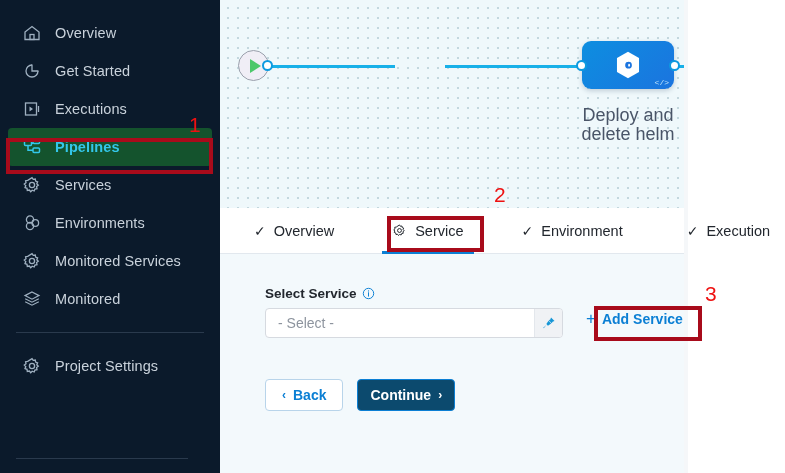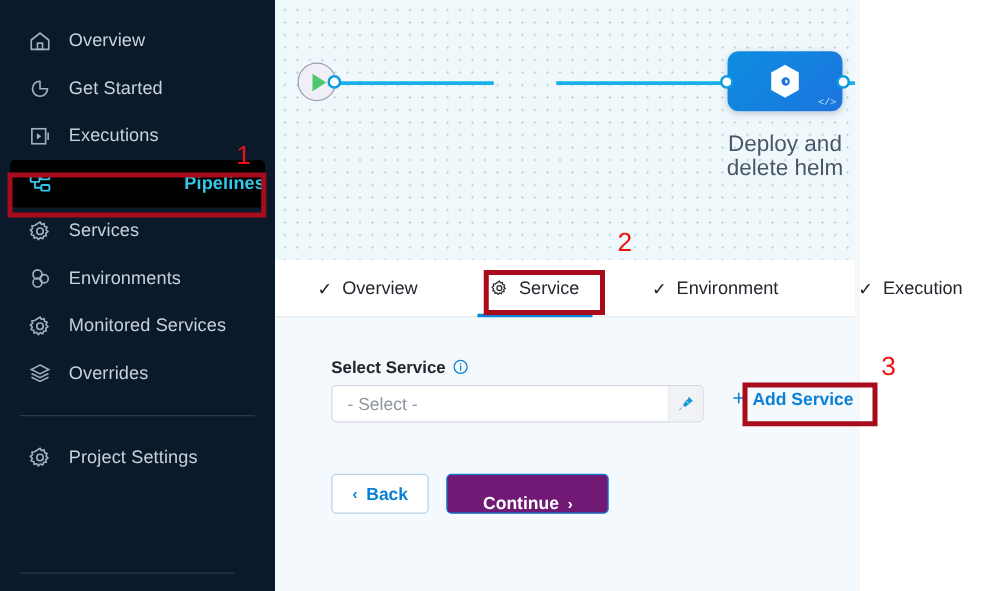--- a/index.html
+++ b/index.html
@@ -27,21 +27,21 @@
     border-radius: 4px;
     gap: 13px;
     cursor: pointer;
   }
   .nav-item .label {
     font-size: 14.5px;
     color: #c9d2db;
     letter-spacing: .1px;
     white-space: nowrap;
   }
-  .nav-item.active { background: #000000; justify-content: space-between; }
+  .nav-item.active { background: #14532d; }
   .nav-item.active .label { color: #33c7ea; font-weight: bold; }
   .nav-icon { width: 20px; height: 20px; display: block; flex: 0 0 20px; }
   .nav-icon svg { display: block; }
   .sidebar-divider {
     height: 1px; background: #2a3a4d;
     margin: 14px 16px 14px 16px;
   }
   .sidebar-divider.bottom { position: absolute; left: 0; right: 16px; bottom: 14px; margin: 0 16px; }
 
   
@@ -152,21 +152,21 @@
     color: #0b7fd4; font-size: 14px; font-weight: bold; cursor: pointer;
   }
   .add-service .plus { font-size: 17px; font-weight: normal; line-height: 1; }
 
   .btn-row { position: absolute; left: 45px; top: 125px; display: flex; gap: 14px; }
   .btn {
     height: 32px; border-radius: 4px; display: flex; align-items: center;
     gap: 7px; font-size: 14px; font-weight: bold; cursor: pointer; padding: 0 16px;
   }
   .btn-back { background: #ffffff; border: 1px solid #b8d4ea; color: #0b7fd4; }
-  .btn-continue { background: #701a75; border: 1px solid #0b7fd4; color: #ffffff; padding: 0 28px; align-items: flex-end; }
+  .btn-continue { background: #0c4a6e; border: 1px solid #0b7fd4; color: #ffffff; padding: 0 12px; }
   .chev { font-size: 12px; font-weight: bold; }
 
   
   .right-scroll {
     position: absolute; right: 0; top: 0; width: 4px; height: 473px;
     background: #f5f7f9;
   }
 
   
   .anno-box {
@@ -260,21 +260,21 @@
     </div>
 
     <div class="nav-item">
       <span class="nav-icon">
         <svg viewBox="0 0 20 20" width="20" height="20" fill="none" stroke="#9fb0c0" stroke-width="1.2">
           <path d="M10 3 L17 6.6 L10 10.2 L3 6.6 Z"></path>
           <path d="M3.2 9.8 L10 13.2 L16.8 9.8"></path>
           <path d="M3.2 12.8 L10 16.2 L16.8 12.8"></path>
         </svg>
       </span>
-      <span class="label">Overrides</span>
+      <span class="label">Monitored</span>
     </div>
 
 
     <div class="sidebar-divider"></div>
 
     <div class="nav-item">
       <span class="nav-icon">
         <svg viewBox="0 0 20 20" width="20" height="20" fill="none" stroke="#9fb0c0" stroke-width="1.3">
           <circle cx="10" cy="10" r="2.6"></circle>
           <path d="M10 2.6 L11.2 4.4 L13.3 4 L13.6 6.1 L15.6 6.8 L14.8 8.8 L16.3 10.3 L14.6 11.6 L15 13.7 L12.9 14 L12.2 16 L10.2 15.2 L8.7 16.7 L7.4 15 L5.3 15.4 L5 13.3 L3 12.6 L3.8 10.6 L2.3 9.1 L4 7.8 L3.6 5.7 L5.7 5.4 Z"></path>

